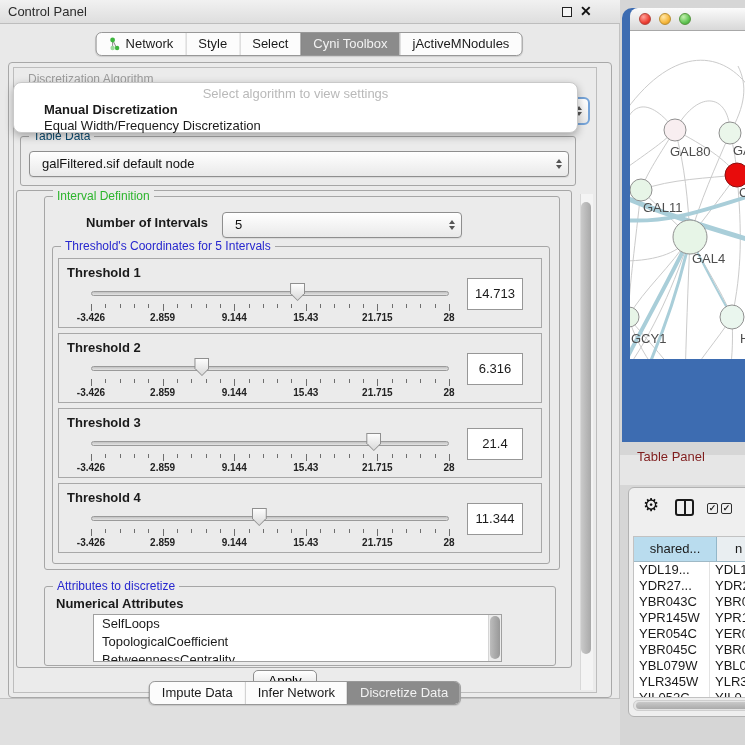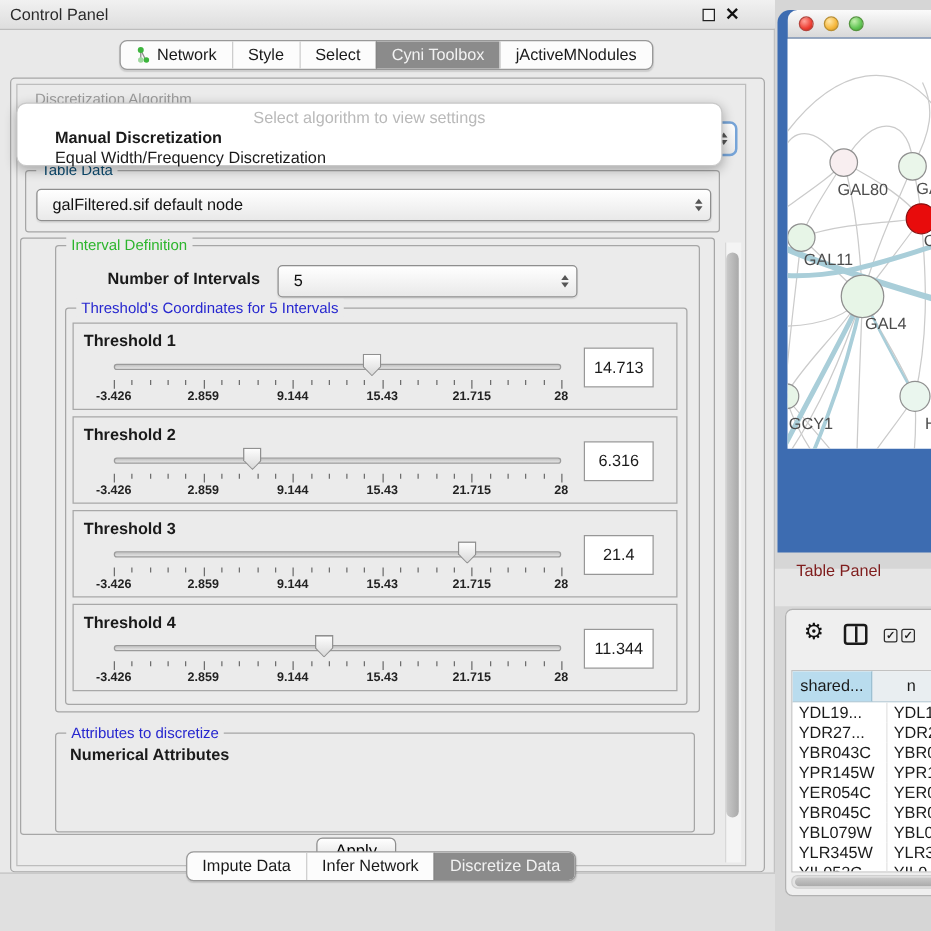--- a/index.html
+++ b/index.html
@@ -79,21 +79,21 @@
   #tp-title{left:637px;top:449px;color:#7f1d1d}
   #tp-panel{left:628px;top:487px;width:135px;height:230px;background:#efefef;border:1px solid #b2b2b2;border-radius:6px}
   #gear-icon{position:absolute;left:14px;top:8px;font-size:18px;color:#111;line-height:18px}
   #split-icon{position:absolute;left:46px;top:11px;width:19px;height:17px;border:2px solid #1a1a1a;border-radius:3px}
   #split-icon i{position:absolute;left:50%;top:0;bottom:0;width:2px;background:#1a1a1a;transform:translateX(-50%)}
   .cbicon{position:absolute;top:15px;width:11px;height:11px;border:1.5px solid #2e2e2e;border-radius:2px;font-size:9px;font-weight:bold;line-height:9px;text-align:center;color:#222}
   #cb1{left:78px} #cb2{left:92px}
   #tp-table{position:absolute;left:4px;top:48px;width:128px;height:162px;background:#fff;border:1px solid #c2c2c2;overflow:hidden}
   .thead{display:flex;height:25px;border-bottom:1px solid #9fb9c6}
   .hcell{line-height:24px;text-align:center;overflow:hidden;white-space:nowrap}
-  .hcell.c0{width:64px;background:var(--header_blue,#b9dcee);border-right:1px solid #93b7c9}
+  .hcell.c0{width:83px;background:var(--header_blue,#b9dcee);border-right:1px solid #93b7c9}
   .hcell.c1{flex:1;background:#e9eef1}
   .trow{display:flex;height:16px;line-height:16px;background:#fff}
   .tcell{overflow:hidden;white-space:nowrap;padding-left:5px}
   .tcell.c0{width:76px;border-right:1px solid #e3e3e3}
   .tcell.c1{flex:1}
   #hscroll{position:absolute;left:4px;top:212px;width:128px;height:11px;background:#e3e3e3;border:1px solid #cfcfcf;border-radius:5px}
   #hthumb{position:absolute;left:2px;top:1px;width:112px;height:7px;background:linear-gradient(#c9c9c9,#aaaaaa);border-radius:4px}
 
   .nticon svg{display:block}
 </style>
@@ -357,20 +357,28 @@
             <span style="left: 100%;">28</span>
           </div>
           <div class="vbox">11.344</div>
         </div>
       </div>
 
     <div class="gbox" style="left:44px;top:586px;width:512px;height:80px">
       <span class="glabel blue">Attributes to discretize</span>
     </div>
     <div class="abs" style="left:56px;top:596px;font-weight:bold">Numerical Attributes</div>
+    <div id="attr-list" class="abs">
+      <div class="litem">SelfLoops</div>
+        <div class="litem">TopologicalCoefficient</div>
+        <div class="litem">BetweennessCentrality</div>
+        <div id="attr-scroll">
+          <div id="attr-thumb"></div>
+        </div>
+    </div>
 
     <button id="apply-btn" class="abs">Apply</button>
 
     <div id="vscroll" class="abs"></div>
     <div id="vthumb" class="abs"></div>
 
     <div id="bstrip" class="abs"></div>
     <div id="bottom-tabs" class="abs tabgroup">
         <div class="tab">
           <span>Impute Data</span>

